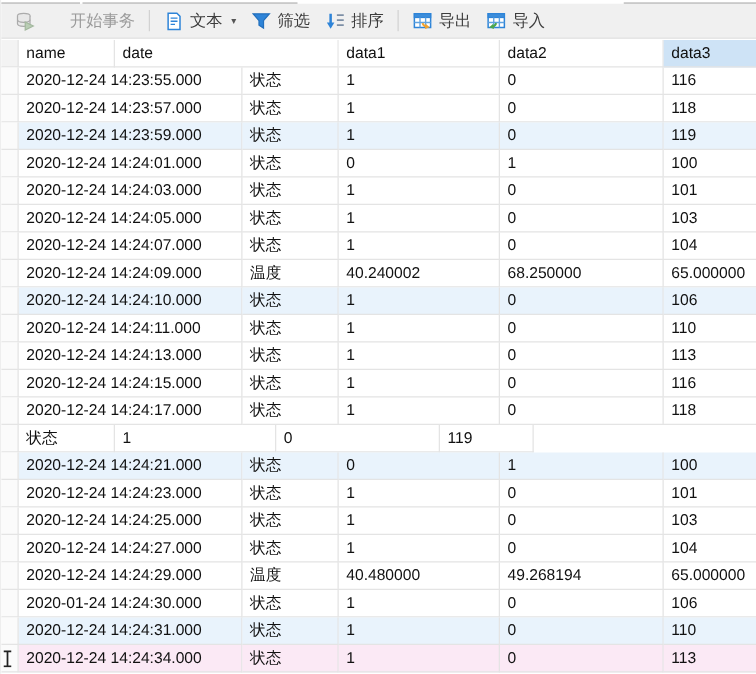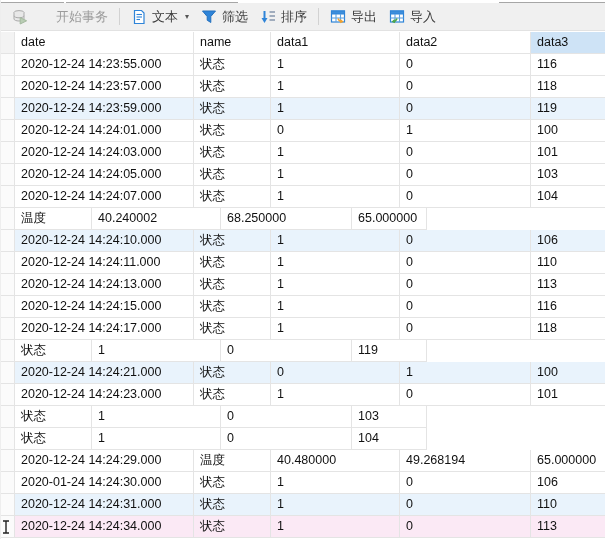--- a/index.html
+++ b/index.html
@@ -125,22 +125,22 @@
         </svg>
       </span>
       <span>导入</span>
     </div>
 
   </div>
 
   <div class="grid">
     <div class="row hdr" id="header-row">
         <div class="cell gutter"></div>
+        <div class="cell" style="width: 77px;">name</div>
         <div class="cell" style="width: 179px;">date</div>
-        <div class="cell" style="width: 77px;">name</div>
         <div class="cell" style="width: 129px;">data1</div>
         <div class="cell" style="width: 131px;">data2</div>
         <div class="cell colsel" style="width: 75px;">data3</div>
       </div>
     <div id="grid-body">
         <div class="row">
           <div class="cell gutter"></div>
           <div class="cell" style="width: 179px;">2020-12-24 14:23:55.000</div>
           <div class="cell" style="width: 77px;">状态</div>
           <div class="cell" style="width: 129px;">1</div>
@@ -190,20 +190,21 @@
         <div class="row">
           <div class="cell gutter"></div>
           <div class="cell" style="width: 179px;">2020-12-24 14:24:07.000</div>
           <div class="cell" style="width: 77px;">状态</div>
           <div class="cell" style="width: 129px;">1</div>
           <div class="cell" style="width: 131px;">0</div>
           <div class="cell" style="width: 75px;">104</div>
         </div>
         <div class="row">
           <div class="cell gutter"></div>
+          <div class="cell" style="width: 179px;">2020-12-24 14:24:09.000</div>
           <div class="cell" style="width: 77px;">温度</div>
           <div class="cell" style="width: 129px;">40.240002</div>
           <div class="cell" style="width: 131px;">68.250000</div>
           <div class="cell" style="width: 75px;">65.000000</div>
         </div>
         <div class="row blue">
           <div class="cell gutter"></div>
           <div class="cell" style="width: 179px;">2020-12-24 14:24:10.000</div>
           <div class="cell" style="width: 77px;">状态</div>
           <div class="cell" style="width: 129px;">1</div>
@@ -260,27 +261,29 @@
         <div class="row">
           <div class="cell gutter"></div>
           <div class="cell" style="width: 179px;">2020-12-24 14:24:23.000</div>
           <div class="cell" style="width: 77px;">状态</div>
           <div class="cell" style="width: 129px;">1</div>
           <div class="cell" style="width: 131px;">0</div>
           <div class="cell" style="width: 75px;">101</div>
         </div>
         <div class="row">
           <div class="cell gutter"></div>
+          <div class="cell" style="width: 179px;">2020-12-24 14:24:25.000</div>
           <div class="cell" style="width: 77px;">状态</div>
           <div class="cell" style="width: 129px;">1</div>
           <div class="cell" style="width: 131px;">0</div>
           <div class="cell" style="width: 75px;">103</div>
         </div>
         <div class="row">
           <div class="cell gutter"></div>
+          <div class="cell" style="width: 179px;">2020-12-24 14:24:27.000</div>
           <div class="cell" style="width: 77px;">状态</div>
           <div class="cell" style="width: 129px;">1</div>
           <div class="cell" style="width: 131px;">0</div>
           <div class="cell" style="width: 75px;">104</div>
         </div>
         <div class="row">
           <div class="cell gutter"></div>
           <div class="cell" style="width: 179px;">2020-12-24 14:24:29.000</div>
           <div class="cell" style="width: 77px;">温度</div>
           <div class="cell" style="width: 129px;">40.480000</div>

